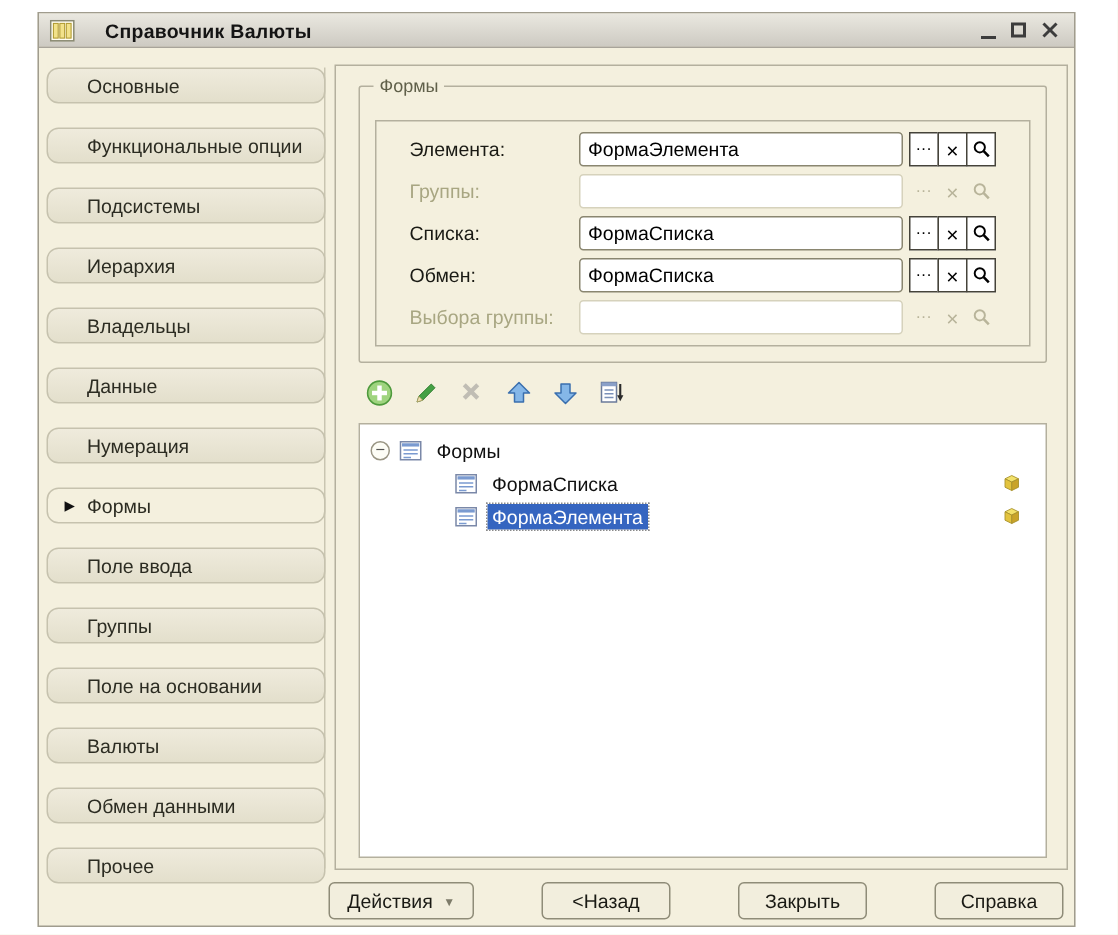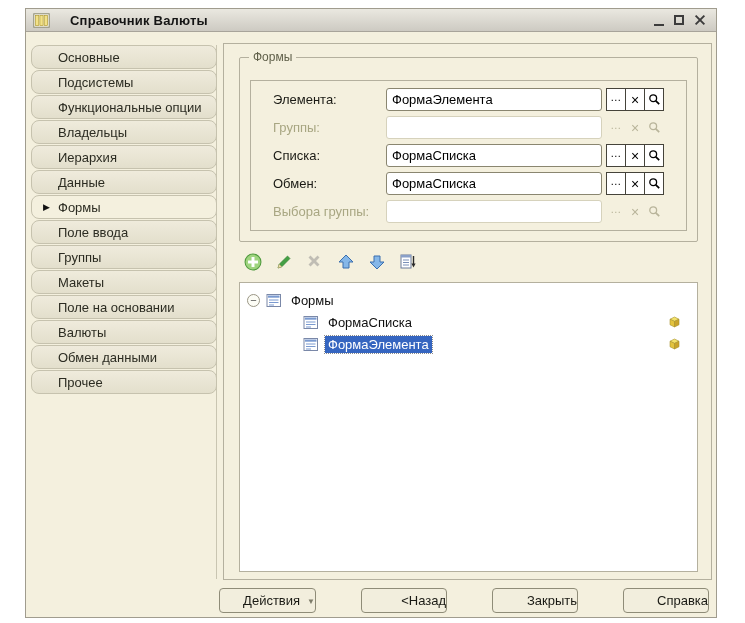--- a/index.html
+++ b/index.html
@@ -21,21 +21,21 @@
   .title-icon{width:17px;height:15px;display:inline-flex;}
   .title-text{font-weight:bold;font-size:13px;color:#141414;flex:1;letter-spacing:.2px;}
   .win-controls{display:flex;align-items:center;gap:10px;margin-right:3px;}
   .wc{display:inline-flex;align-items:flex-end;justify-content:center;cursor:default;}
   .wc-min{width:10px;height:11px;border-bottom:2px solid #3c3c3c;}
   .wc-max{width:10px;height:10px;border:2px solid #3c3c3c;}
   .wc-close{width:12px;height:12px;}
   
   .sidebar-divider{position:absolute;left:190px;top:36px;width:1px;height:534px;background:#c9c5b1;}
   .sidebar{position:absolute;left:5px;top:36px;width:186px;}
-  .tab{position:relative;height:24px;margin-bottom:1px;padding-left:26px;
+  .tab{position:relative;height:24px;margin-bottom:16px;padding-left:26px;
        display:flex;align-items:center;font-size:13px;color:#2c2c22;
        background:linear-gradient(#efebdc,#e3dfcc);border:1px solid #c6c2ae;
        border-radius:8px;cursor:default;}
   .tab.selected{background:var(--window-bg);}
   .tab-arrow{position:absolute;left:11px;top:6px;font-size:9px;color:#111;visibility:hidden;}
   .tab.selected .tab-arrow{visibility:visible;}
   
   .main-panel{position:absolute;left:197px;top:34px;width:489px;height:537px;
               border:1px solid var(--panel-border);background:var(--window-bg);}
   .forms-group{position:absolute;left:15px;top:13px;width:459px;height:185px;
@@ -73,21 +73,21 @@
   .expander{width:13px;height:13px;border:1px solid #9a9685;border-radius:50%;background:#fdfdf6;
             font-size:11px;line-height:10px;text-align:center;color:#555;flex:none;}
   .form-icon{width:16px;height:15px;display:inline-flex;flex:none;}
   .tree-label{padding:1px 3px;white-space:nowrap;}
   .tree-label.selected{background:var(--selection-bg);color:var(--selection-text);outline:1px dotted #8a8a8a;}
   .cube{position:absolute;right:17px;top:5px;width:11px;height:12px;display:inline-flex;}
   
   .footer{position:absolute;left:193px;right:7px;bottom:4px;display:flex;justify-content:space-between;}
   .footer-btn{height:25px;background:#f2eedd;border:1px solid #8f8c78;border-radius:4px;
               font-size:13px;color:#1a1a14;font-family:inherit;
-              display:flex;align-items:center;justify-content:flex-end;gap:7px;width:86px;}
+              display:flex;align-items:center;justify-content:center;gap:7px;width:86px;}
   .footer-btn:first-child{width:97px;}
   .dd{font-size:8px;color:#7e7c6a;padding-top:2px;}
 </style>
 </head>
 <body>
 
 <div class="page">
   <div class="window">
 
     <div class="titlebar">
@@ -113,53 +113,53 @@
     </div>
 
     <div class="sidebar-divider"></div>
     <div class="sidebar" id="sidebar">
         <div class="tab">
 
     <span class="tab-label">Основные</span>
   </div>
         <div class="tab">
 
+    <span class="tab-label">Функциональные опции</span>
+  </div>
+        <div class="tab">
+
     <span class="tab-label">Подсистемы</span>
   </div>
         <div class="tab">
 
-    <span class="tab-label">Функциональные опции</span>
+    <span class="tab-label">Иерархия</span>
   </div>
         <div class="tab">
 
     <span class="tab-label">Владельцы</span>
   </div>
         <div class="tab">
 
-    <span class="tab-label">Иерархия</span>
-  </div>
-        <div class="tab">
-
     <span class="tab-label">Данные</span>
+  </div>
+        <div class="tab">
+
+    <span class="tab-label">Нумерация</span>
   </div>
         <div class="tab selected">
     <span class="tab-arrow">▶</span>
     <span class="tab-label">Формы</span>
   </div>
         <div class="tab">
 
     <span class="tab-label">Поле ввода</span>
   </div>
         <div class="tab">
 
     <span class="tab-label">Группы</span>
-  </div>
-        <div class="tab">
-
-    <span class="tab-label">Макеты</span>
   </div>
         <div class="tab">
 
     <span class="tab-label">Поле на основании</span>
   </div>
         <div class="tab">
 
     <span class="tab-label">Валюты</span>
   </div>
         <div class="tab">

